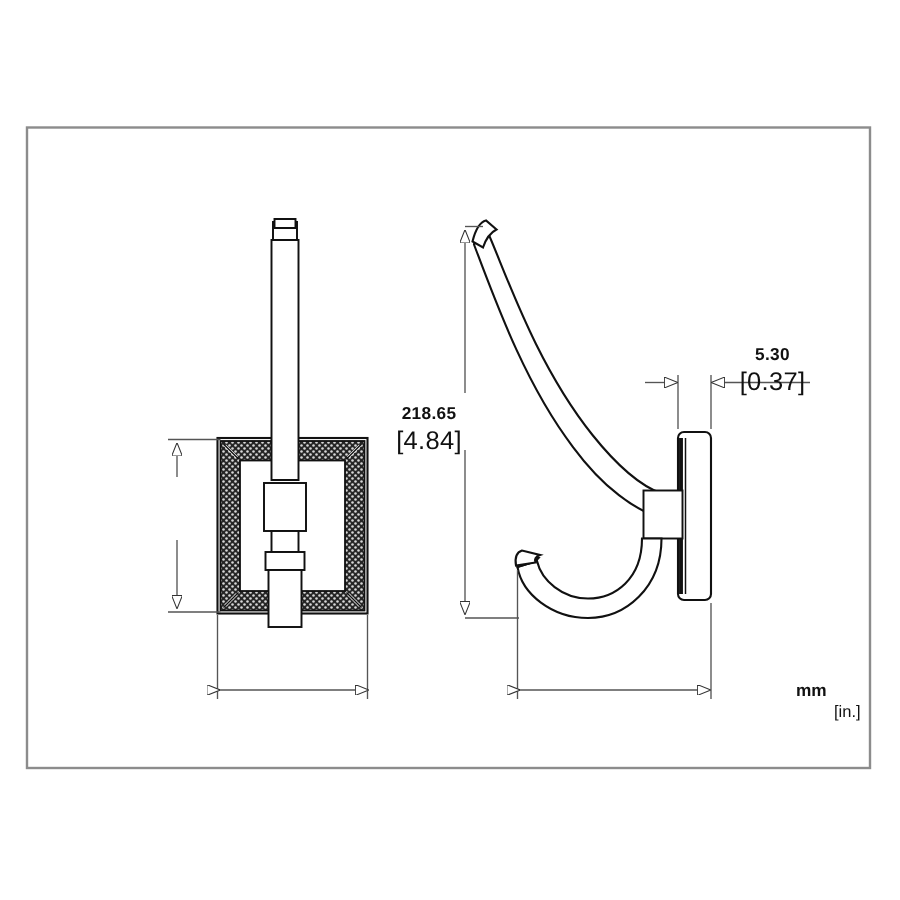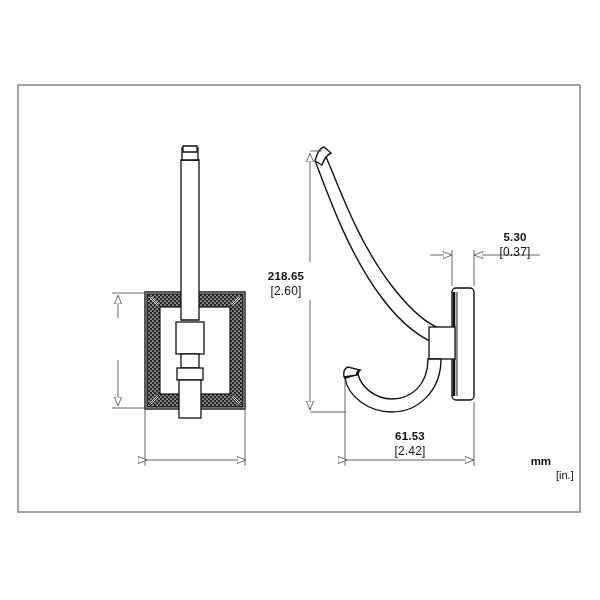--- a/index.html
+++ b/index.html
@@ -2,21 +2,21 @@
 <html><head>
 <meta charset="utf-8">
 <style>
   html,body{margin:0;padding:0;background:#ffffff;}
   body{width:600px;height:600px;overflow:hidden;
        font-family:"Liberation Sans",sans-serif;color:#1a1a1a;}
   #stage{position:relative;width:600px;height:600px;background:#fff;}
   #drawing{position:absolute;left:0;top:0;width:600px;height:600px;}
   .dimtext{position:absolute;text-align:center;line-height:1.18;white-space:nowrap;}
   .dimtext .v{font-size:11.5px;font-weight:bold;color:#111;letter-spacing:.2px;}
-  .dimtext .i{font-size:12px;font-weight:normal;color:#111;letter-spacing:.2px;}
+  .dimtext .i{font-size:17px;font-weight:normal;color:#111;letter-spacing:.2px;}
   .units{position:absolute;line-height:1.2;white-space:nowrap;text-align:center;}
   .units .u1{font-size:11.5px;font-weight:bold;color:#111;}
   .units .u2{font-size:11px;font-weight:normal;color:#111;padding-left:48px;}
 </style>
 </head>
 <body>
 
 <div id="stage">
 
   <svg id="drawing" viewBox="0 0 600 600">
@@ -146,31 +146,27 @@
         <line x1="474" y1="402" x2="474" y2="466"></line>
         <line x1="346" y1="460" x2="473" y2="460" marker-start="url(#arrOut)" marker-end="url(#arrOut)"></line>
       </g>
     </g>
   </svg>
 
 
 
   <div class="dimtext" style="left:255px;top:270px;width:62px;">
     <div class="v">218.65</div>
-    <div class="i">[2.60]</div>
+    <div class="i">[4.84]</div>
   </div>
 
   <div class="dimtext" style="left:489px;top:231px;width:52px;">
     <div class="v">5.30</div>
     <div class="i">[0.37]</div>
   </div>
 
-  <div class="dimtext" style="left:379px;top:430px;width:62px;">
-    <div class="v">61.53</div>
-    <div class="i">[2.42]</div>
-  </div>
 
   <div class="units" style="left:508px;top:455px;">
     <div class="u1">mm</div>
     <div class="u2">[in.]</div>
   </div>
 
 </div>
 
 </body></html>

